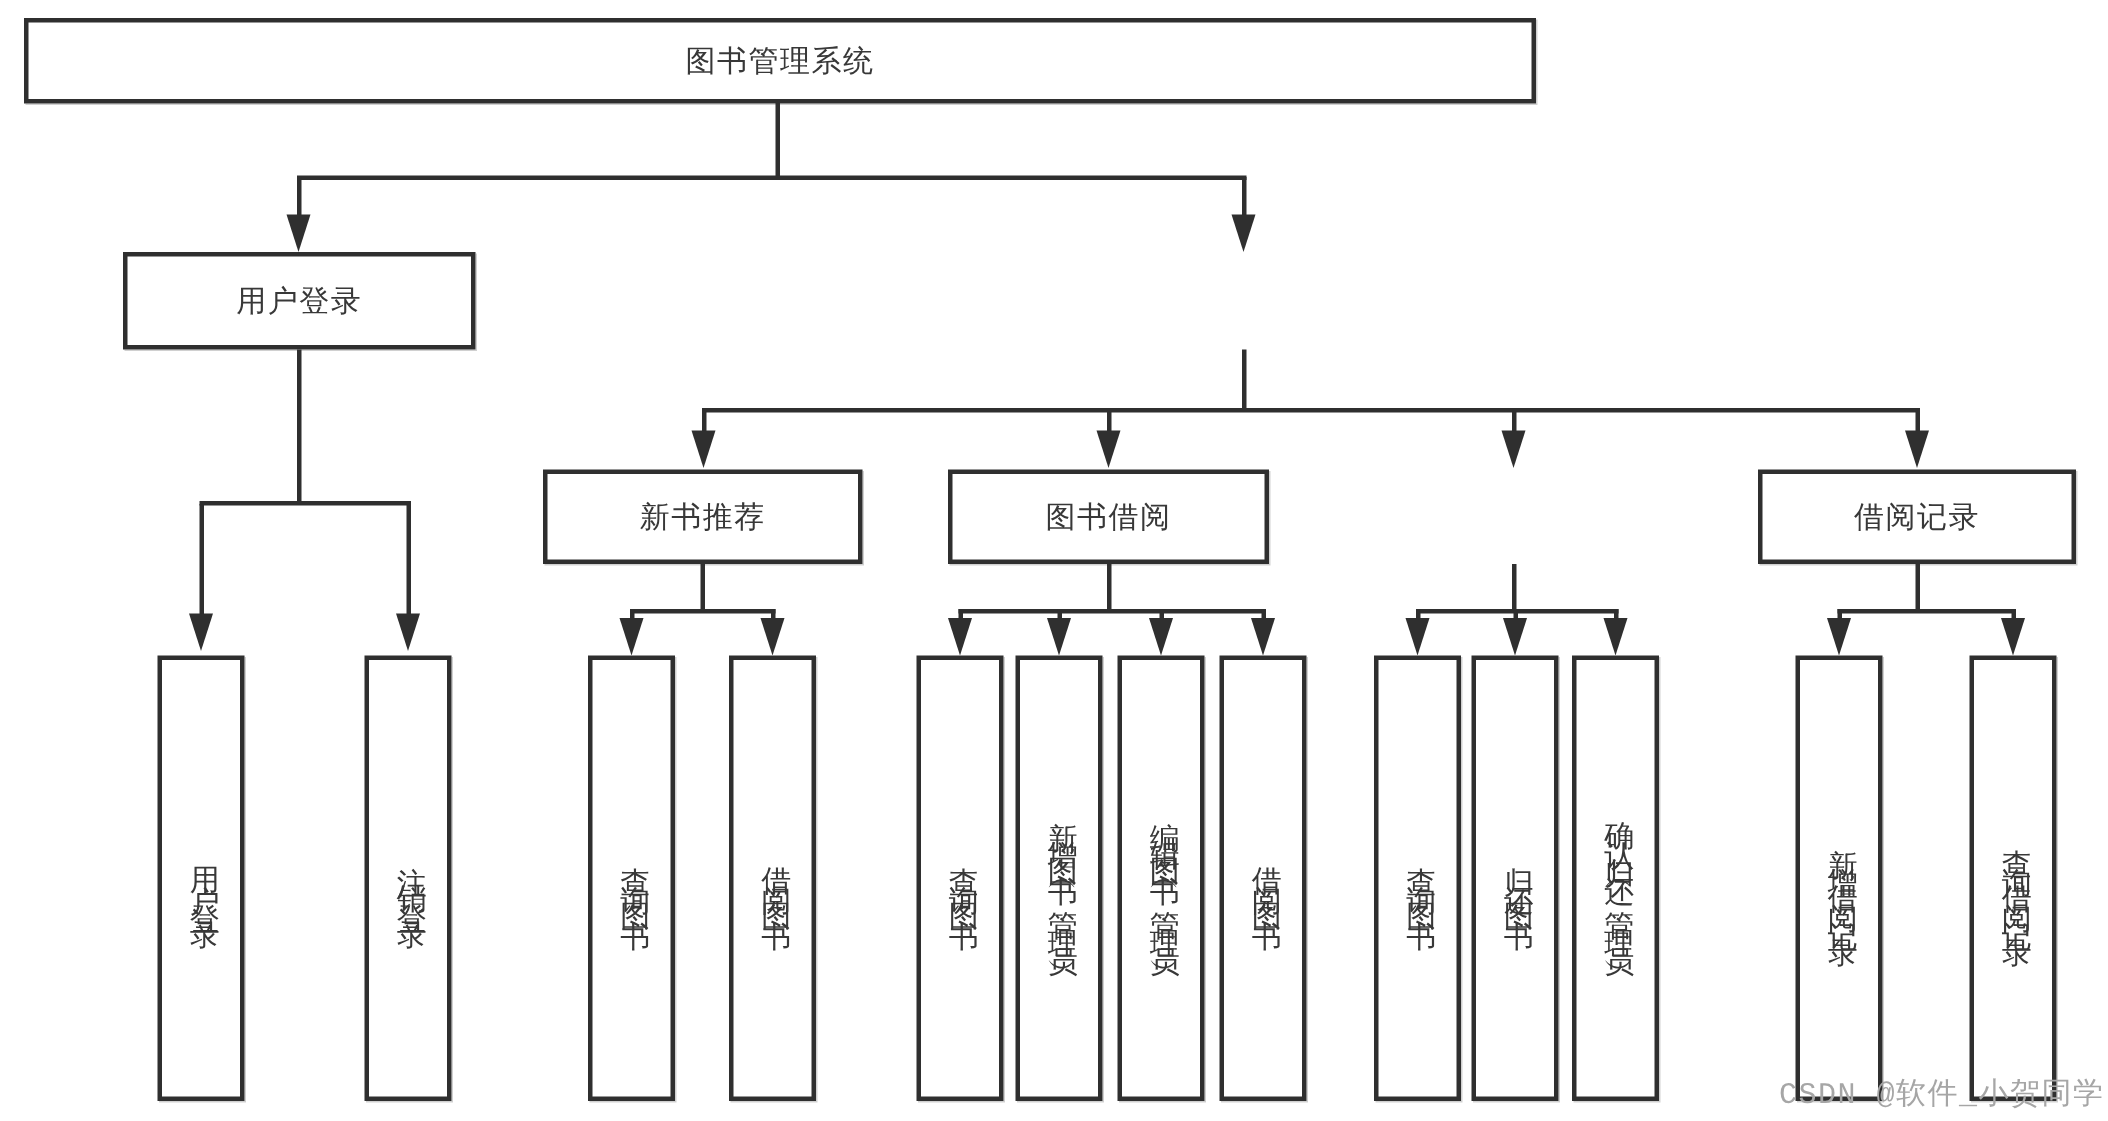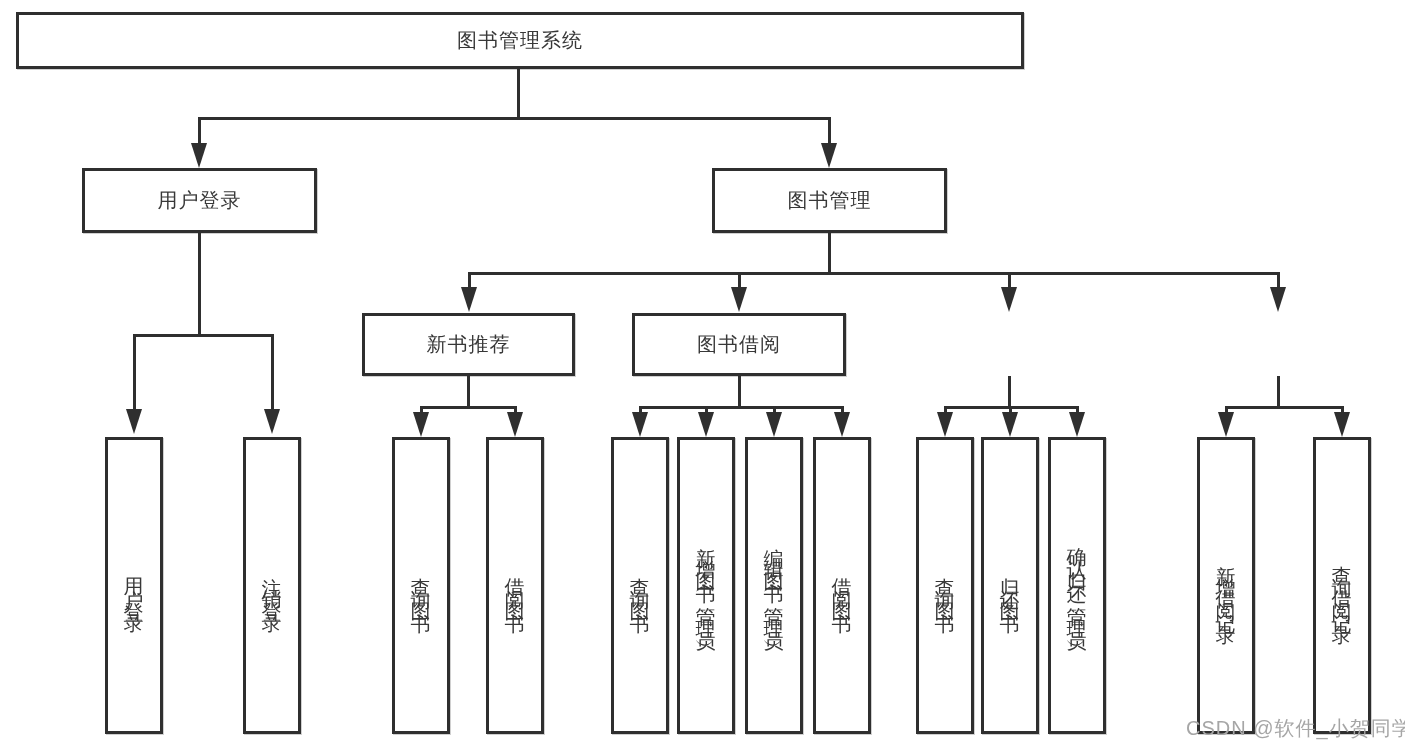--- a/index.html
+++ b/index.html
@@ -1,19 +1,19 @@
 <!DOCTYPE html>
 <html><head>
 <meta charset="utf-8">
 <style>
   html,body{margin:0;padding:0;background:#fff;}
   .canvas{
     position:relative;width:1405px;height:747px;overflow:hidden;
     background:var(--bg,#ffffff);
-    font-family:Liberation Sans, sans-serif;
+    font-family:Liberation Mono, monospace;
     color:var(--text,#383838);
   }
   .box{
     position:absolute;box-sizing:border-box;
     border:3px solid var(--line,#2f2f2f);
     background:#fff;
     display:flex;align-items:center;justify-content:center;
     font-size:20px;letter-spacing:1px;
     box-shadow:1px 1px 0 rgba(120,120,120,.35);
   }
@@ -45,21 +45,20 @@
   <div class="box" style="left:16px;top:12px;width:1008px;height:57px">图书管理系统</div>
 
   <div class="v" style="left:517px;top:68px;height:50px"></div>
   <div class="h" style="left:198px;top:117px;width:633px"></div>
   <div class="v" style="left:198px;top:118px;height:27px"></div>
   <div class="arrow" style="left:191px;top:143px"></div>
   <div class="v" style="left:828px;top:118px;height:27px"></div>
   <div class="arrow" style="left:821px;top:143px"></div>
 
   <div class="box" style="left:82px;top:168px;width:235px;height:65px">用户登录</div>
-  <div class="box" style="left:712px;top:168px;width:235px;height:65px">图书管理</div>
 
   <div class="v" style="left:198px;top:233px;height:103px"></div>
   <div class="h" style="left:133px;top:334px;width:141px"></div>
   <div class="v" style="left:133px;top:336px;height:75px"></div>
   <div class="arrow" style="left:126px;top:409px"></div>
   <div class="v" style="left:271px;top:336px;height:75px"></div>
   <div class="arrow" style="left:264px;top:409px"></div>
 
   <div class="v" style="left:828px;top:233px;height:41px"></div>
   <div class="h" style="left:468px;top:272px;width:812px"></div>
@@ -67,20 +66,21 @@
   <div class="arrow" style="left:461px;top:287px"></div>
   <div class="v" style="left:738px;top:274px;height:14px"></div>
   <div class="arrow" style="left:731px;top:287px"></div>
   <div class="v" style="left:1008px;top:274px;height:14px"></div>
   <div class="arrow" style="left:1001px;top:287px"></div>
   <div class="v" style="left:1277px;top:274px;height:14px"></div>
   <div class="arrow" style="left:1270px;top:287px"></div>
 
   <div class="box" style="left:362px;top:313px;width:213px;height:63px">新书推荐</div>
   <div class="box" style="left:632px;top:313px;width:214px;height:63px">图书借阅</div>
+  <div class="box" style="left:1172px;top:313px;width:212px;height:63px">借阅记录</div>
 
   <div class="v" style="left:467px;top:376px;height:32px"></div>
   <div class="h" style="left:420px;top:406px;width:97px"></div>
   <div class="v" style="left:420px;top:406px;height:9px"></div>
   <div class="arrow" style="left:413px;top:412px"></div>
   <div class="v" style="left:514px;top:406px;height:9px"></div>
   <div class="arrow" style="left:507px;top:412px"></div>
 
   <div class="v" style="left:738px;top:376px;height:32px"></div>
   <div class="h" style="left:639px;top:406px;width:205px"></div>

